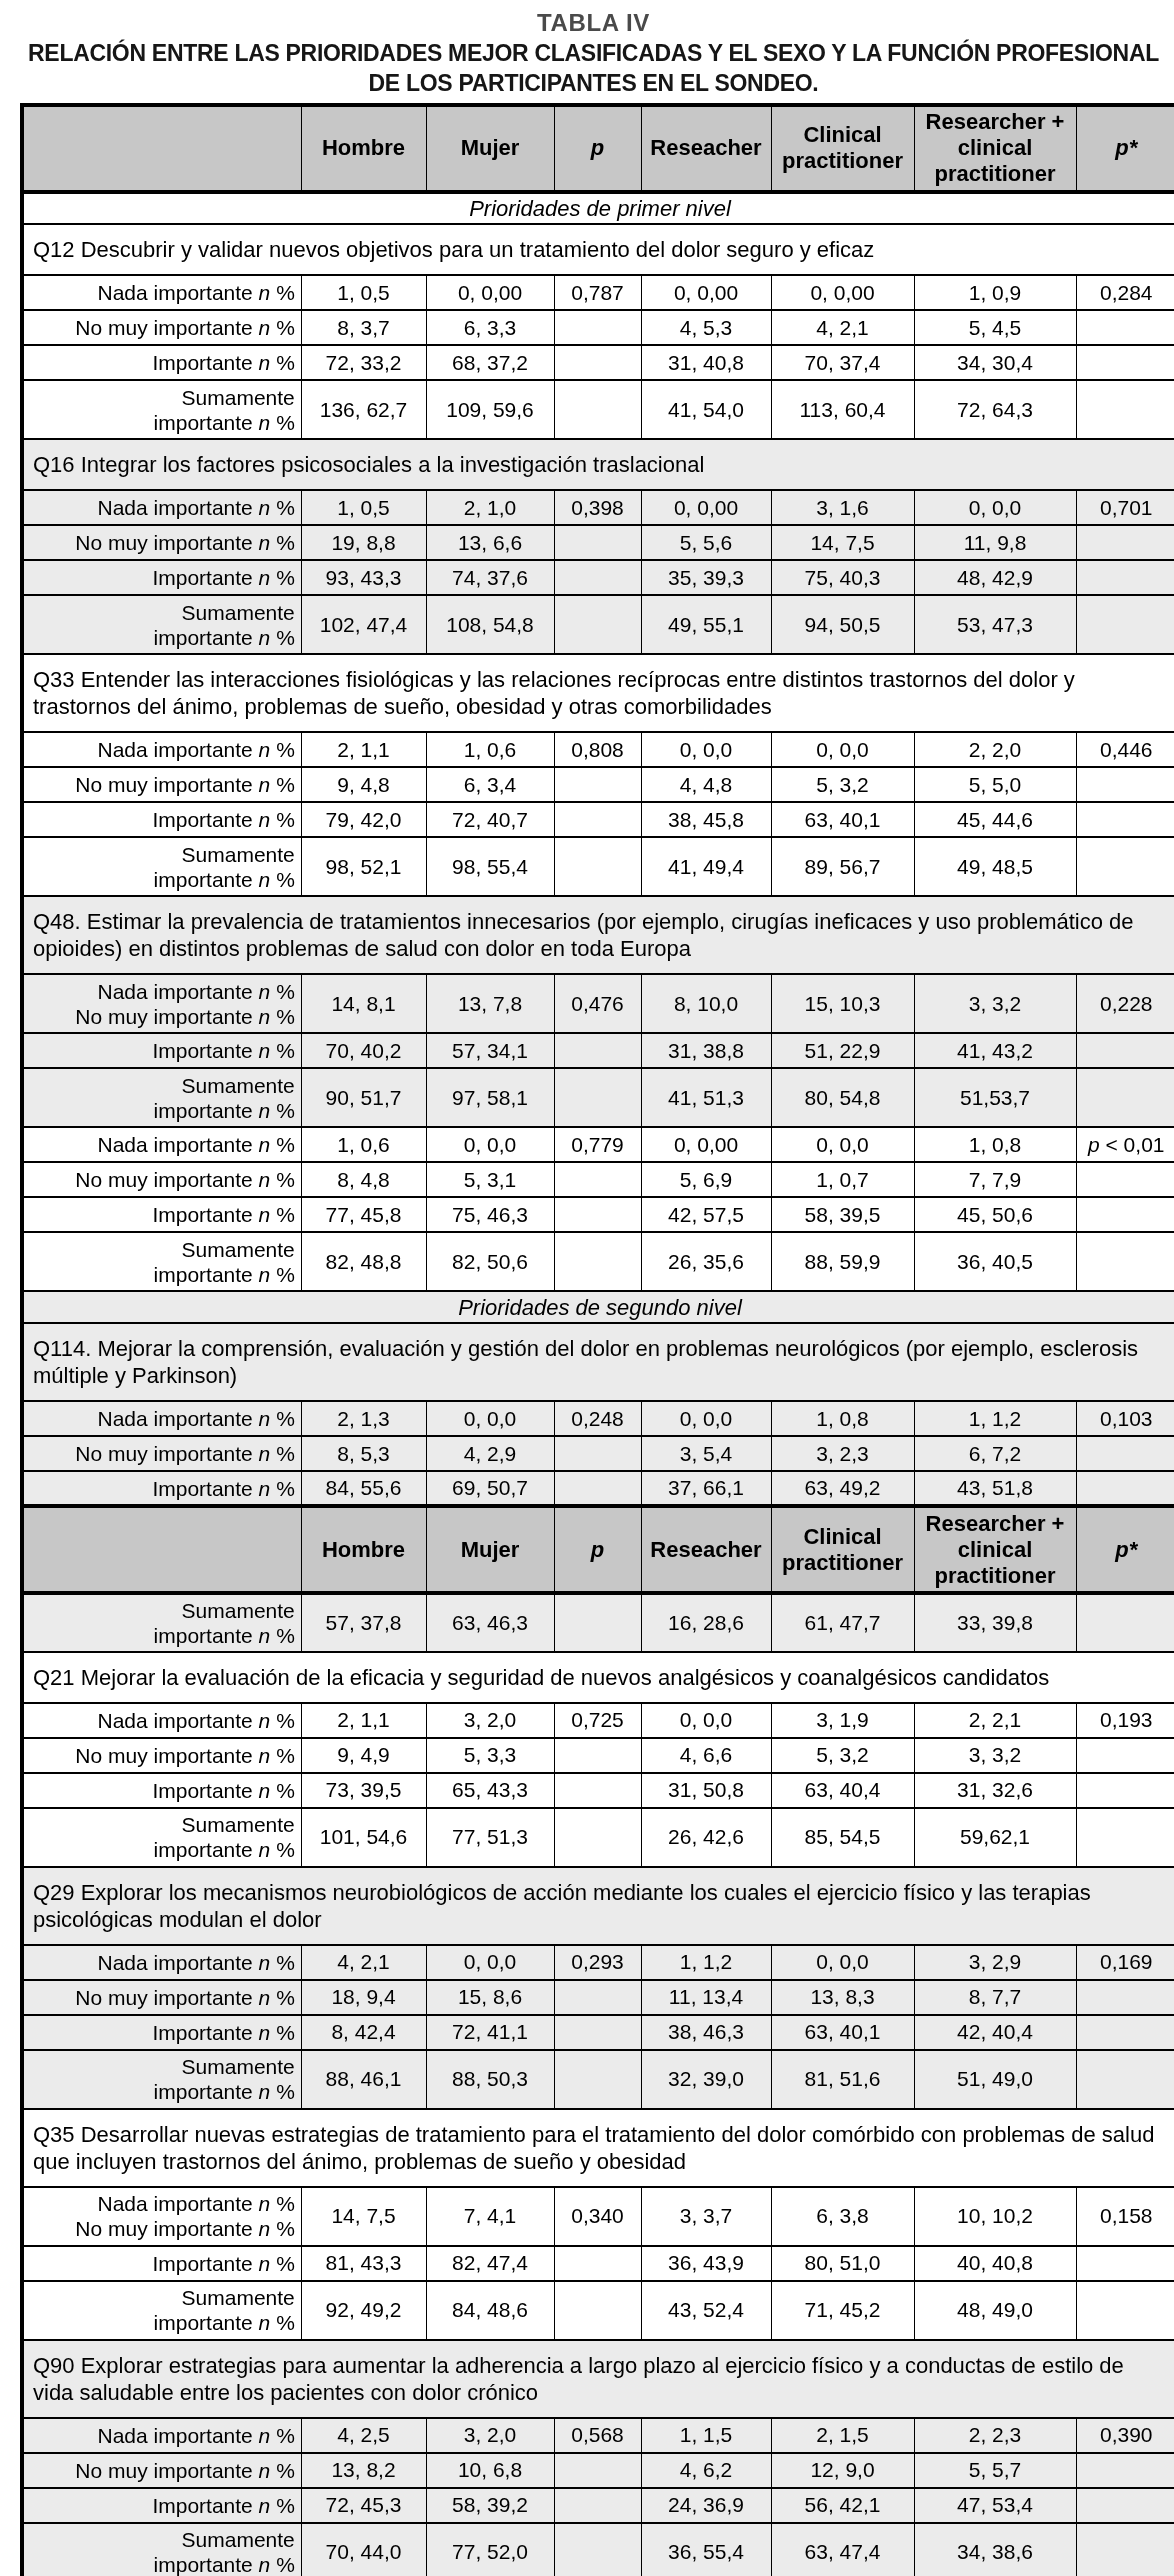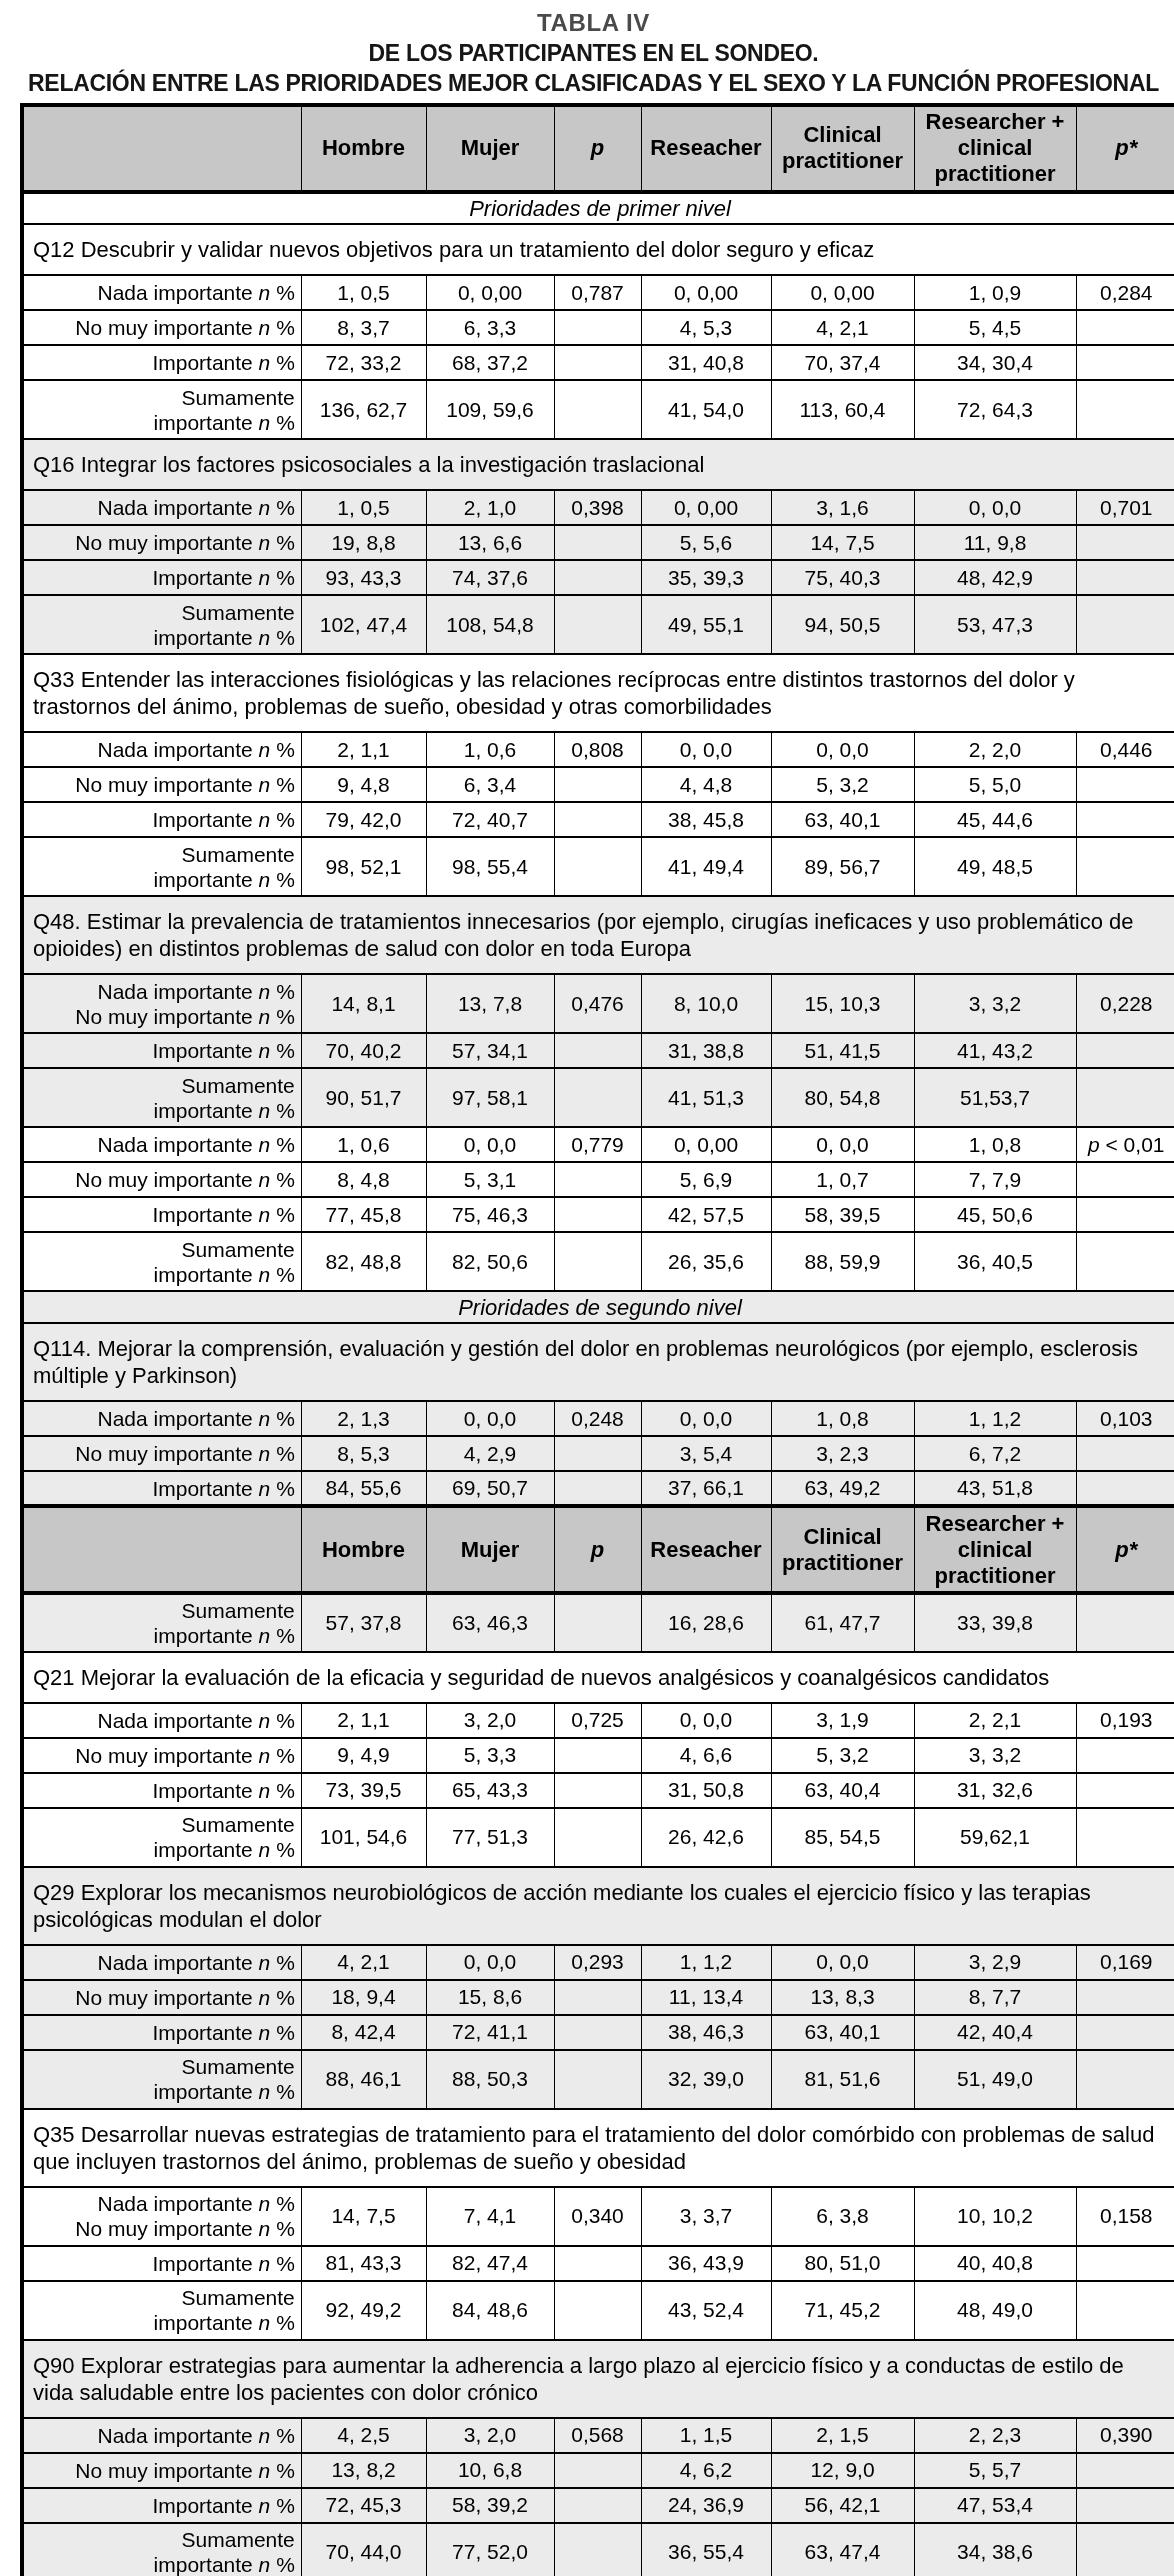--- a/index.html
+++ b/index.html
@@ -61,22 +61,22 @@
   .footnote{
     margin:24px 0 0 4.6px;font-size:21px;line-height:26px;color:#737373;
   }
 </style>
 </head>
 <body>
 
 <div class="page">
   <div class="titleblock">
     <div class="table-label">TABLA IV</div>
+    <div class="table-caption">RELACIÓN ENTRE LAS PRIORIDADES MEJOR CLASIFICADAS Y EL SEXO Y LA FUNCIÓN PROFESIONAL</div>
     <div class="table-caption">DE LOS PARTICIPANTES EN EL SONDEO.</div>
-    <div class="table-caption">RELACIÓN ENTRE LAS PRIORIDADES MEJOR CLASIFICADAS Y EL SEXO Y LA FUNCIÓN PROFESIONAL</div>
   </div>
 
   <table class="ptable">
     <colgroup>
       <col style="width:279px">
         <col style="width:125px">
         <col style="width:128px">
         <col style="width:87px">
       <col style="width:130px">
         <col style="width:143px">
@@ -244,21 +244,21 @@
           <td class="val">15, 10,3</td>
           <td class="val">3, 3,2</td>
           <td class="val">0,228</td>
         </tr>
         <tr class="data sg">
           <td class="lbl">Importante <i>n</i> %</td>
           <td class="val">70, 40,2</td>
           <td class="val">57, 34,1</td>
           <td class="val"></td>
           <td class="val">31, 38,8</td>
-          <td class="val">51, 41,5</td>
+          <td class="val">51, 22,9</td>
           <td class="val">41, 43,2</td>
           <td class="val"></td>
         </tr>
         <tr class="sum sg">
           <td class="lbl">Sumamente
 importante <i>n</i> %</td>
           <td class="val">90, 51,7</td>
           <td class="val">97, 58,1</td>
           <td class="val"></td>
           <td class="val">41, 51,3</td>

